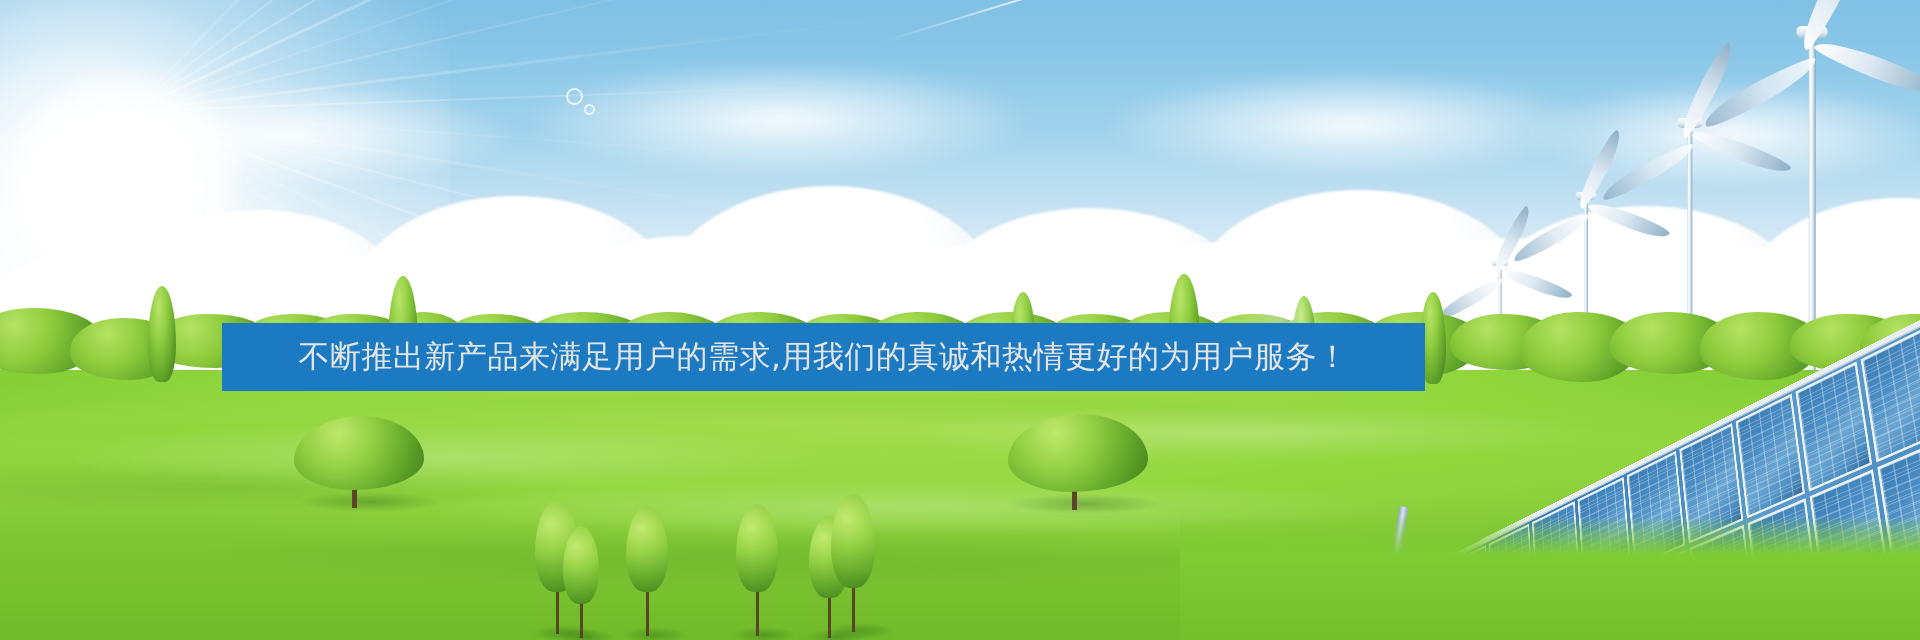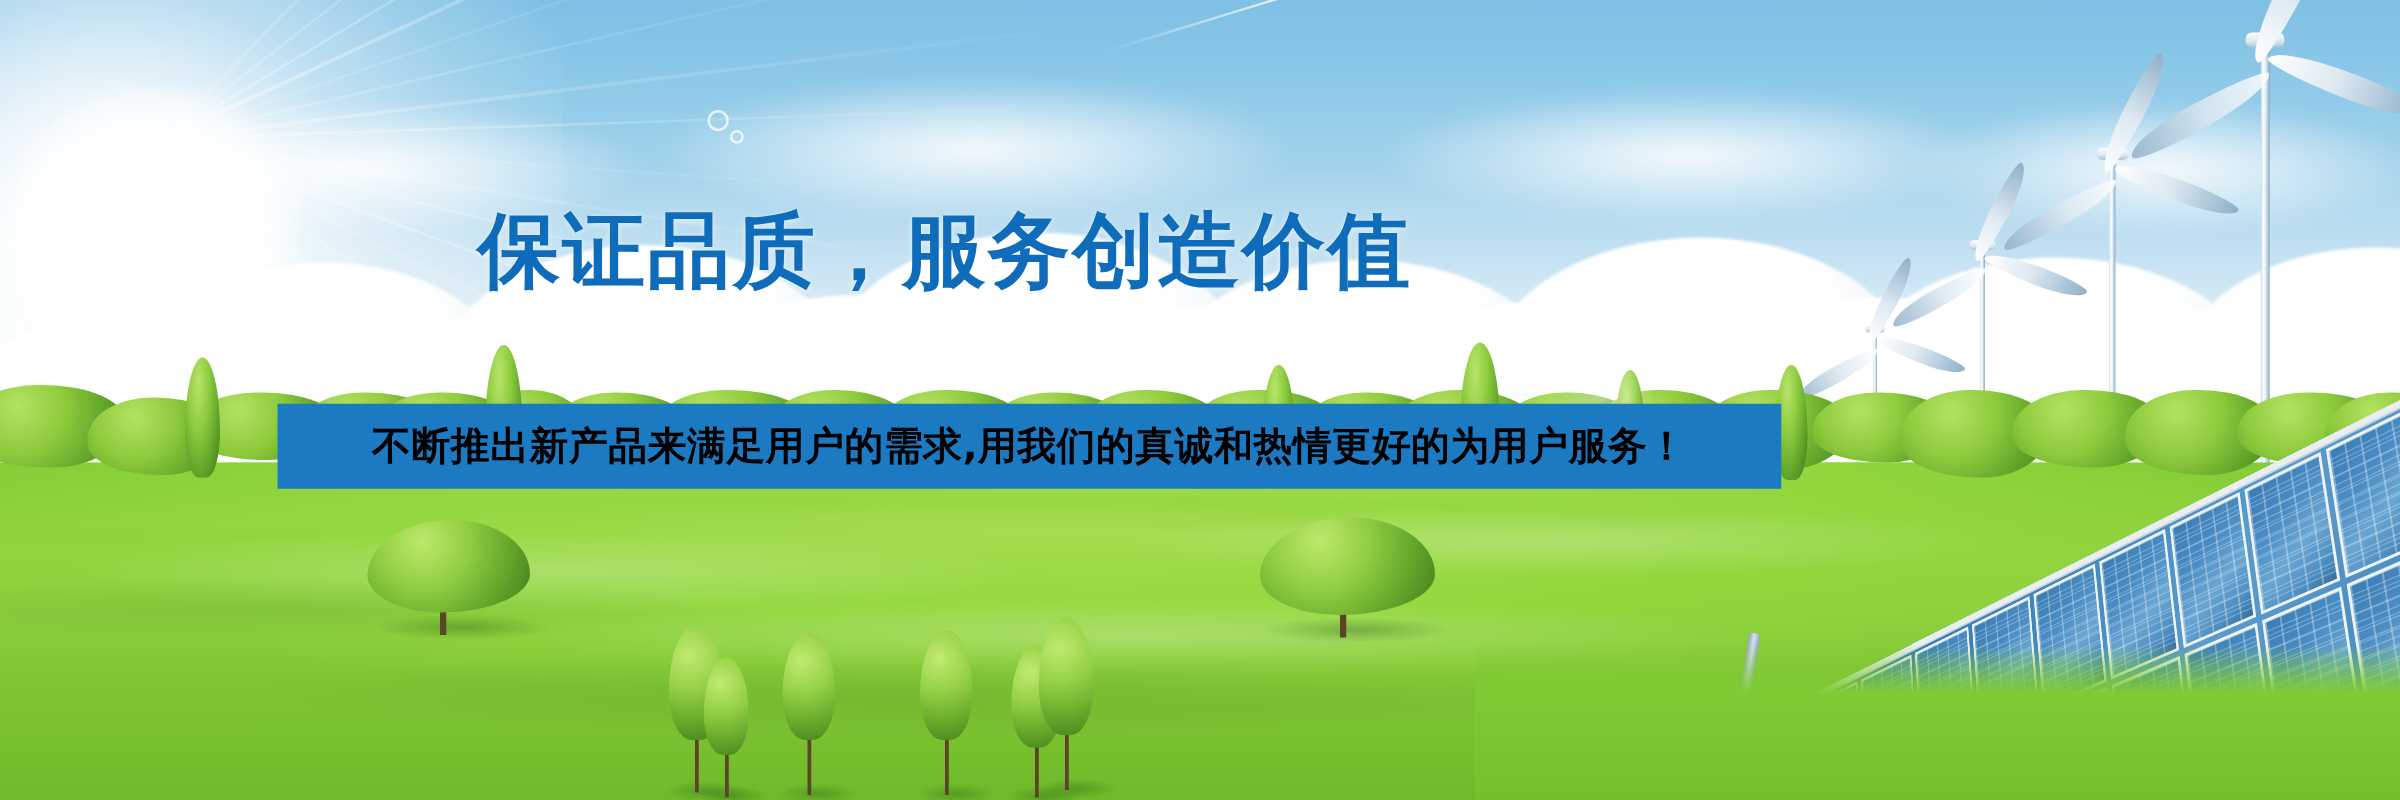--- a/index.html
+++ b/index.html
@@ -217,23 +217,23 @@
     white-space:nowrap;
   }
   .subbar{
     position:absolute;
     left:222px; top:323px;
     width:1203px; height:68px;
     background:#1b7ac2;
     display:flex;align-items:center;justify-content:center;
   }
   .subbar-text{
-    color:#000000;
+    color:#e5e5e5;
     font-size:31px;
-    font-weight:bold;
+    font-weight:normal;
     letter-spacing:.5px;
     font-family:"DejaVu Sans","Liberation Sans",sans-serif;
     white-space:nowrap;
   }
 </style>
 </head>
 <body>
 
 <div class="banner">
 
@@ -413,19 +413,18 @@
         <div class="panel"></div>
         <div class="panel"></div>
         <div class="panel"></div>
         <div class="panel"></div>
         <div class="panel"></div>
       </div>
     <div class="panel-glare"></div>
     <div class="solar-grass"></div>
   </div>
 
-  <div class="headline">保证品质，服务创造价值</div>
 
   <div class="subbar">
     <span class="subbar-text">不断推出新产品来满足用户的需求,用我们的真诚和热情更好的为用户服务！</span>
   </div>
 
 </div>
 
 </body></html>

